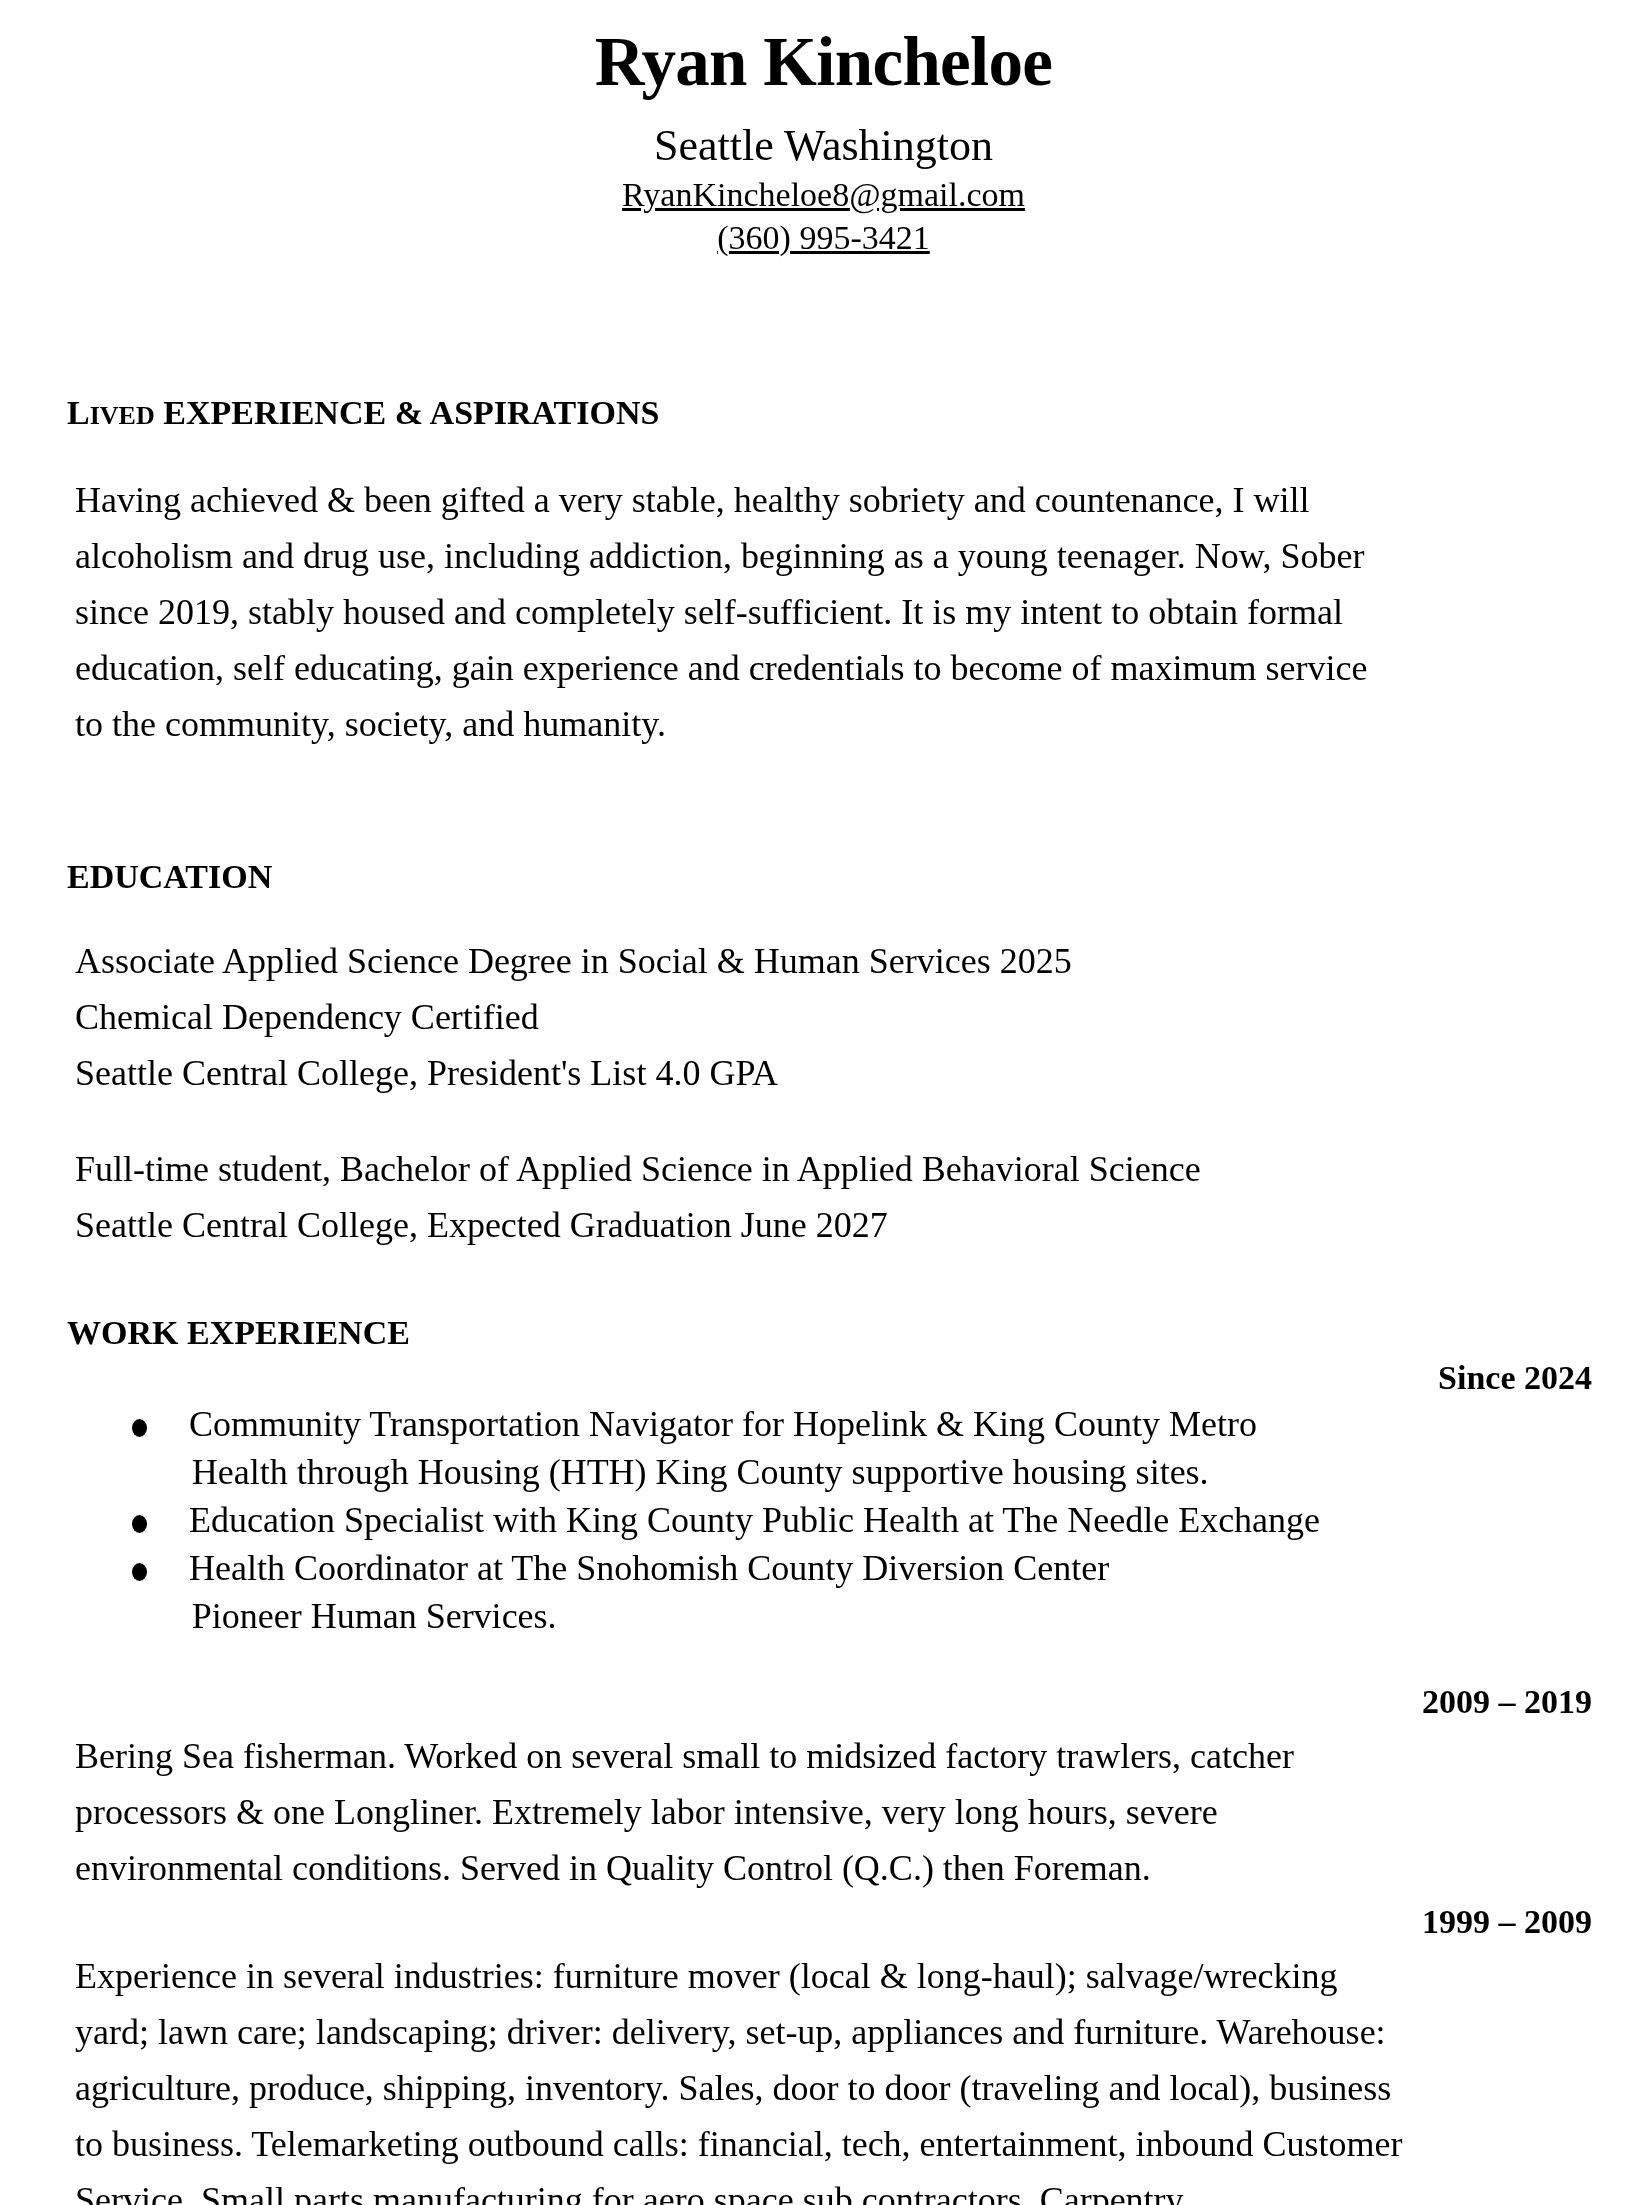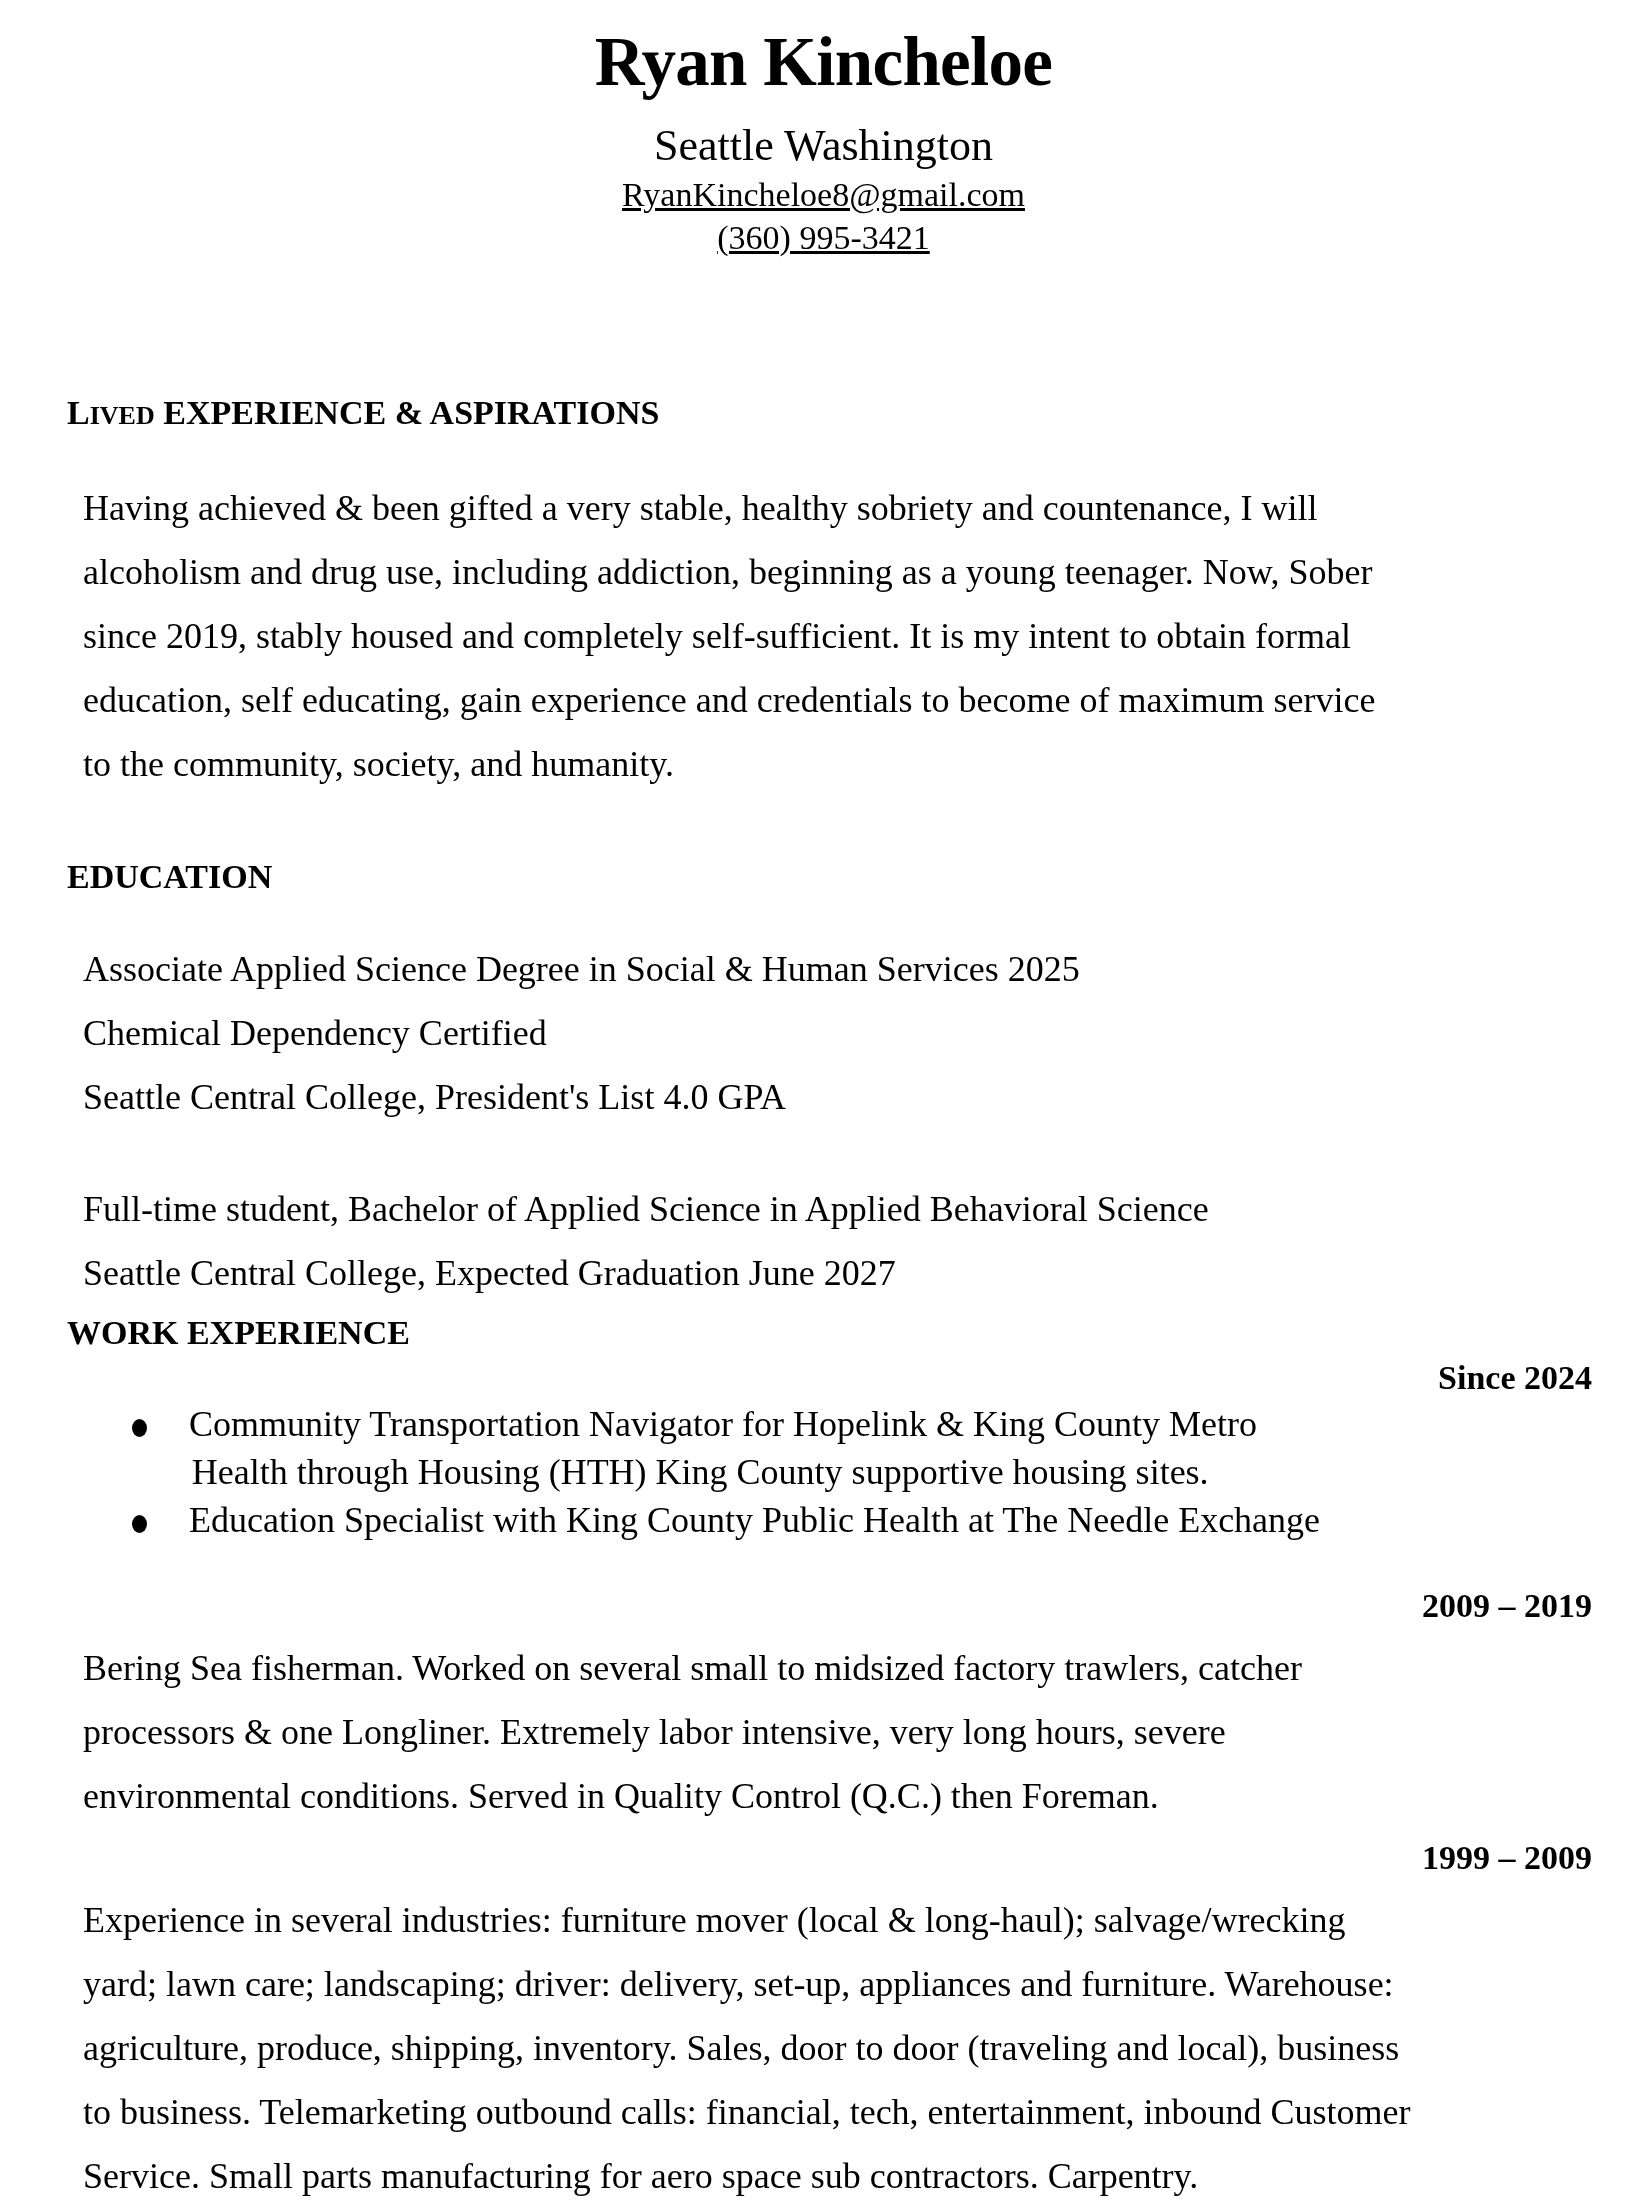--- a/index.html
+++ b/index.html
@@ -7,21 +7,21 @@
          font-family: "Liberation Serif", "DejaVu Serif", serif; color: #000; }
   .page { position: absolute; left: 0; top: 0; width: 1647px; height: 1738px; }
   .header { position: absolute; left: 0; top: 20.6px; width: 1647px; text-align: center; }
   .name { font-size: 69px; font-weight: bold; line-height: 82px; margin: 0; letter-spacing: -0.7px; }
   .city { font-size: 44px; line-height: 55px; margin-top: 15px; }
   .contact { font-size: 34px; line-height: 43px; text-decoration: underline; }
   .block { position: absolute; left: 67px; width: 1525px; }
   .h { font-size: 34px; font-weight: bold; line-height: 41px; margin: 0; }
   .h .sc { font-size: 34px; }
   .h .sc-small { font-size: 26px; }
-  .p { font-size: 36px; line-height: 48px; margin: 16px; }
+  .p { font-size: 36px; line-height: 48px; margin: 8px; }
   .date { font-size: 34px; font-weight: bold; text-align: right; line-height: 44px; }
   ul.bul { list-style: none; margin: 0; padding: 0; }
   ul.bul li { position: relative; padding-left: 122px; font-size: 36px; line-height: 48px; }
   ul.bul li .dot { position: absolute; left: 65px; top: 18.5px; width: 15px; height: 18px;
                    background: #000; border-radius: 50%; }
 </style>
 </head>
 <body>
 
 <div class="page">
@@ -67,20 +67,25 @@
     <ul class="bul">
       <li>
         <span class="dot"></span>
         <div>Community Transportation Navigator for Hopelink &amp; King County Metro</div>
         <div style="padding-left:2.7px;">Health through Housing (HTH) King County supportive housing sites.</div>
       </li>
       <li>
         <span class="dot"></span>
         <div>Education Specialist with King County Public Health at The Needle Exchange</div>
       </li>
+      <li>
+        <span class="dot"></span>
+        <div>Health Coordinator at The Snohomish County Diversion Center</div>
+        <div style="padding-left:2.7px;">Pioneer Human Services.</div>
+      </li>
     </ul>
 
     <div style="height:40px;"></div>
     <div class="date">2009 – 2019</div>
     <div>
       <p class="p">Bering Sea fisherman.  Worked on several small to midsized factory trawlers, catcher</p>
       <p class="p">processors &amp; one Longliner.  Extremely labor intensive, very long hours, severe</p>
       <p class="p">environmental conditions.  Served in Quality Control (Q.C.) then Foreman.</p>
     </div>
 

